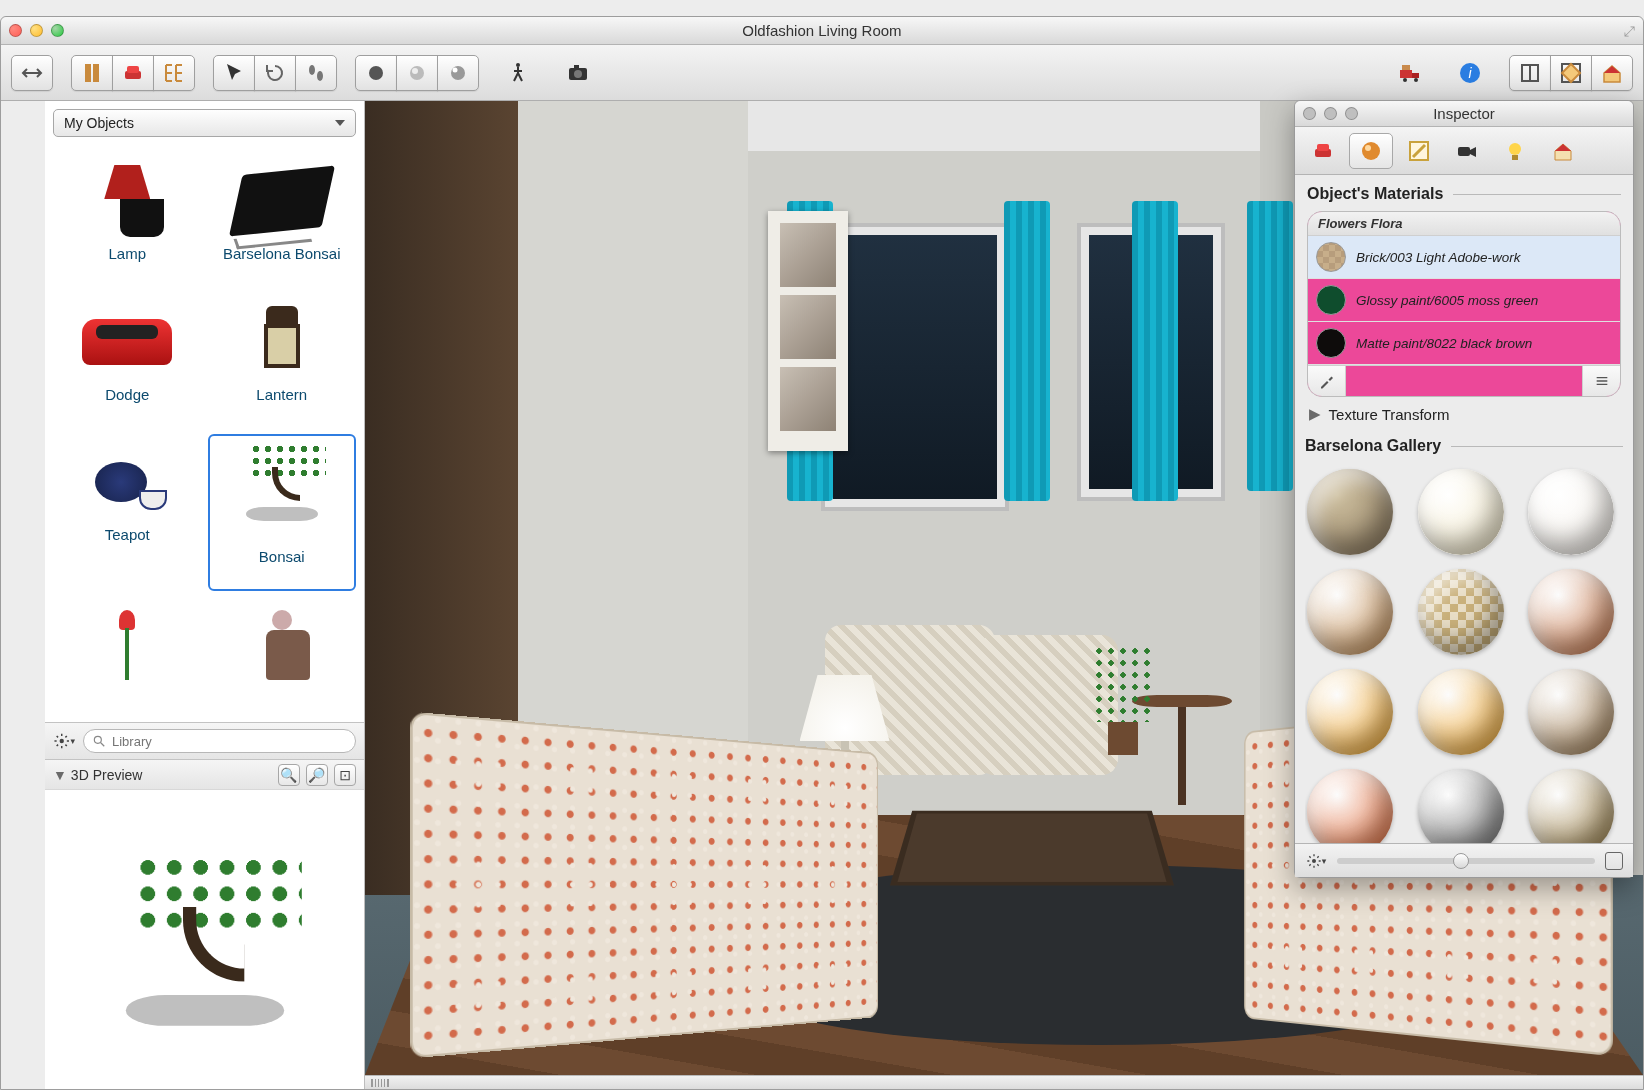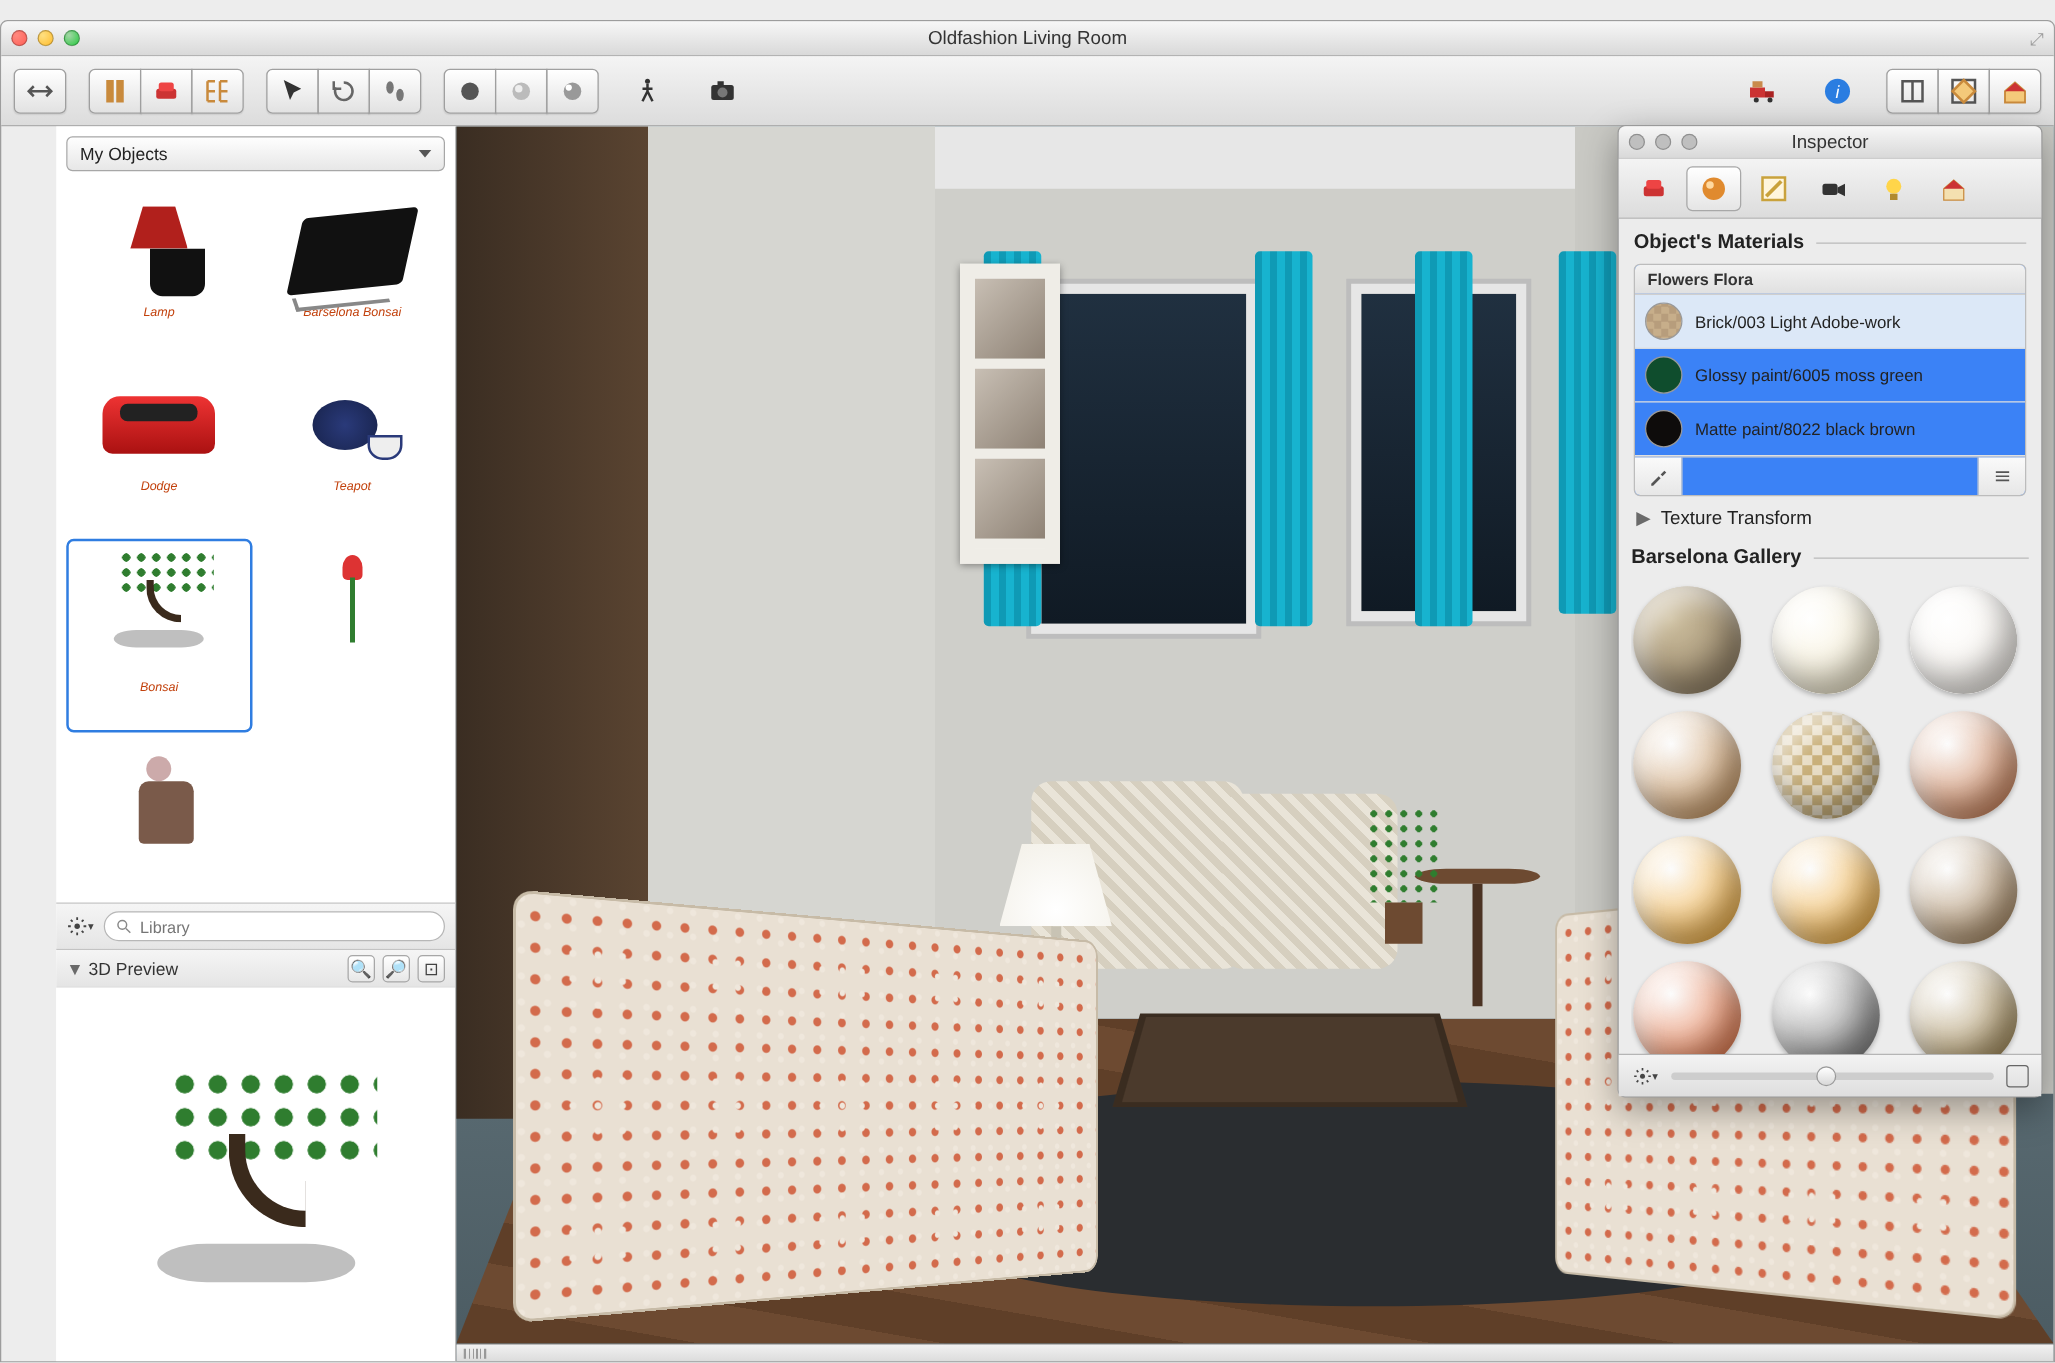--- a/index.html
+++ b/index.html
@@ -29,21 +29,21 @@
 .body { flex: 1; display: flex; overflow: hidden; padding-left: 44px; }
 
 .sidebar { width: 320px; background: #fff; border-right: 1px solid #bdbdbd; display: flex; flex-direction: column; }
 .dropdown { margin: 8px; height: 28px; background: linear-gradient(#fefefe,#e7e7e7); border: 1px solid #a7a7a7; border-radius: 5px; display: flex; align-items: center; padding: 0 10px; font-size: 14px; color: #222; cursor: pointer; position: relative; }
 .dropdown::after { content: ""; position: absolute; right: 10px; width: 0; height: 0; border-left: 5px solid transparent; border-right: 5px solid transparent; border-top: 6px solid #555; }
 
 .objgrid { flex: 1; overflow-y: auto; display: grid; grid-template-columns: 1fr 1fr; gap: 6px; padding: 8px; }
 .objcell { display: flex; flex-direction: column; align-items: center; gap: 4px; padding: 6px 2px; border: 2px solid transparent; border-radius: 6px; cursor: pointer; }
 .objcell.selected { border-color: #2f7de1; gap: 26px; }
 .objthumb { width: 110px; height: 80px; display: flex; align-items: center; justify-content: center; }
-.objlabel { font-size: 10px; color: #c2410c; font-style: italic; }
+.objlabel { font-size: 15px; color: #0c4a6e; }
 
 .sidefoot { border-top: 1px solid #c3c3c3; padding: 6px 8px; display: flex; align-items: center; gap: 8px; background: linear-gradient(#f5f5f5,#e5e5e5); }
 .gear { width: 22px; height: 22px; display:flex; align-items:center; justify-content:center; cursor:pointer; }
 .search { flex: 1; height: 24px; border: 1px solid #b7b7b7; border-radius: 12px; background: #fff; display: flex; align-items: center; padding: 0 8px; gap: 6px; }
 .search input { border: none; outline: none; flex: 1; font-size: 13px; background: transparent; }
 
 .previewbar { height: 30px; border-top: 1px solid #c3c3c3; background: linear-gradient(#f5f5f5,#e5e5e5); display: flex; align-items: center; padding: 0 8px; font-size: 14px; color: #333; }
 .previewbar .zoomctl { margin-left: auto; display: flex; gap: 6px; }
 .previewbar .tri { margin-right: 4px; color:#6a6a6a; }
 .preview { height: 300px; background: #fff; display: flex; align-items: center; justify-content: center; border-top: 1px solid #d8d8d8; }
@@ -93,21 +93,21 @@
 
 .inspector { position: absolute; top: 100px; right: 10px; width: 340px; background: #ececec; border: 1px solid #9a9a9a; border-radius: 6px; box-shadow: 0 10px 28px rgba(0,0,0,.35); display: flex; flex-direction: column; }
 .inspector .titlebar { border-radius: 6px 6px 0 0; height: 26px; }
 .inspector .titlebar .traffic .dot { background:#bfbfbf; }
 .inspector .tabs { height: 48px; background: linear-gradient(#f4f4f4,#dcdcdc); border-bottom:1px solid #b3b3b3; display:flex; align-items:center; gap:4px; padding:0 6px; }
 .inspector .tab { width:44px; height:36px; border:1px solid transparent; border-radius:5px; display:flex; align-items:center; justify-content:center; cursor:pointer; }
 .inspector .tab.active { background:linear-gradient(#fff,#e5e5e5); border-color:#a8a8a8; box-shadow: inset 0 1px 0 #fff; }
 .inspector-section { padding: 10px 12px 4px; }
 .section-title { font-size: 16px; font-weight: 600; color: #222; display:flex; align-items:center; gap:10px; }
 .section-title .rule { flex:1; height:1px; background:#b9b9b9; }
-.matlist { margin-top:8px; border:1px solid #bcbcbc; border-radius:5px; background:#3b82f6; overflow:hidden; }
+.matlist { margin-top:8px; border:1px solid #bcbcbc; border-radius:15px; background:#ec4899; overflow:hidden;font-style:italic; }
 .matlist .mathdr { background:linear-gradient(#f2f2f2,#e0e0e0); padding:4px 10px; font-size:13px; font-weight:600; color:#333; border-bottom:1px solid #cfcfcf; }
 .matrow { display:flex; align-items:center; gap:10px; padding:6px 8px; border-bottom:1px solid #e0e0e0; font-size:13.5px; color:#222; cursor:pointer; }
 .matrow.selected { background:#dce8f7; }
 .swatch { width:30px; height:30px; border-radius:50%; border:1px solid #999; flex:none; }
 .matfoot { display:flex; align-items:center; border-top:1px solid #cfcfcf; }
 .matfoot .picker { width:38px; height:30px; display:flex; align-items:center; justify-content:center; border-right:1px solid #cfcfcf; background:linear-gradient(#fafafa,#e7e7e7); cursor:pointer; }
 .matfoot .menu { width:38px; height:30px; display:flex; align-items:center; justify-content:center; border-left:1px solid #cfcfcf; margin-left:auto; background:linear-gradient(#fafafa,#e7e7e7); cursor:pointer; }
 
 .disclosure { display:flex; align-items:center; gap:8px; font-size:15px; color:#222; padding:8px 2px; cursor:pointer; }
 .disclosure .tri { color:#6a6a6a; }
@@ -337,20 +337,29 @@
           <div class="objthumb">
               <div class="th-chair"></div>
             </div>
           <div class="objlabel">Barselona Bonsai</div>
         </div>
         <div class="objcell">
           <div class="objthumb">
               <div class="th-car"></div>
             </div>
           <div class="objlabel">Dodge</div>
+        </div>
+        <div class="objcell">
+          <div class="objthumb">
+              <div class="th-lantern">
+                <div class="cap"></div>
+                <div class="glass"></div>
+              </div>
+            </div>
+          <div class="objlabel">Lantern</div>
         </div>
         <div class="objcell">
           <div class="objthumb">
               <div class="th-teapot">
                 <div class="pot"></div>
                 <div class="cup"></div>
               </div>
             </div>
           <div class="objlabel">Teapot</div>
         </div>

